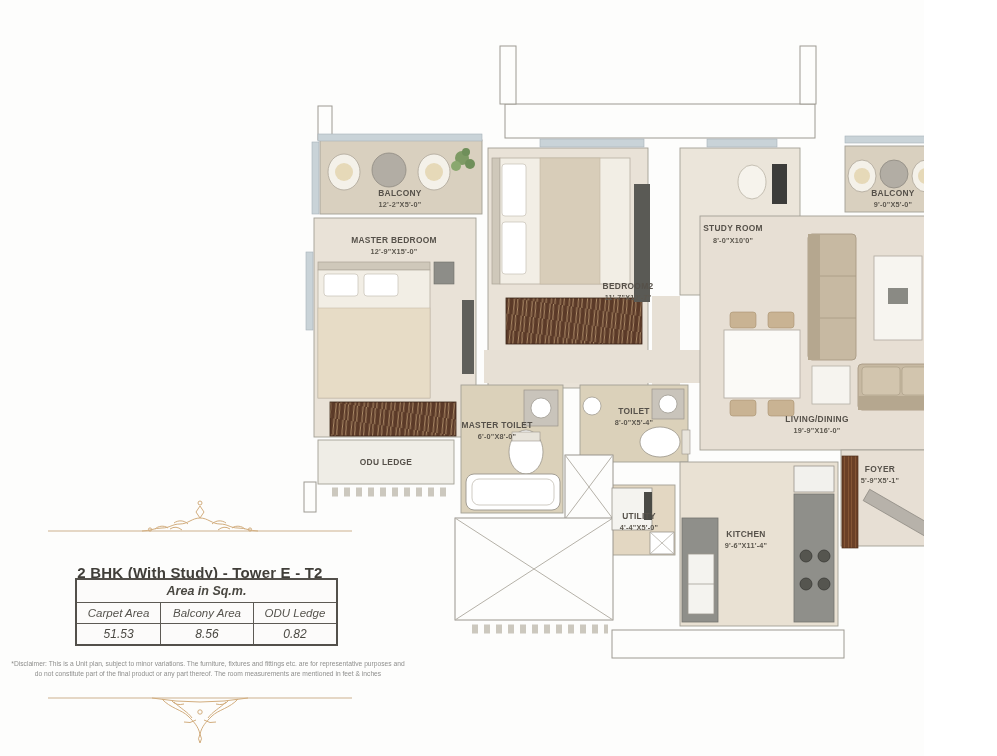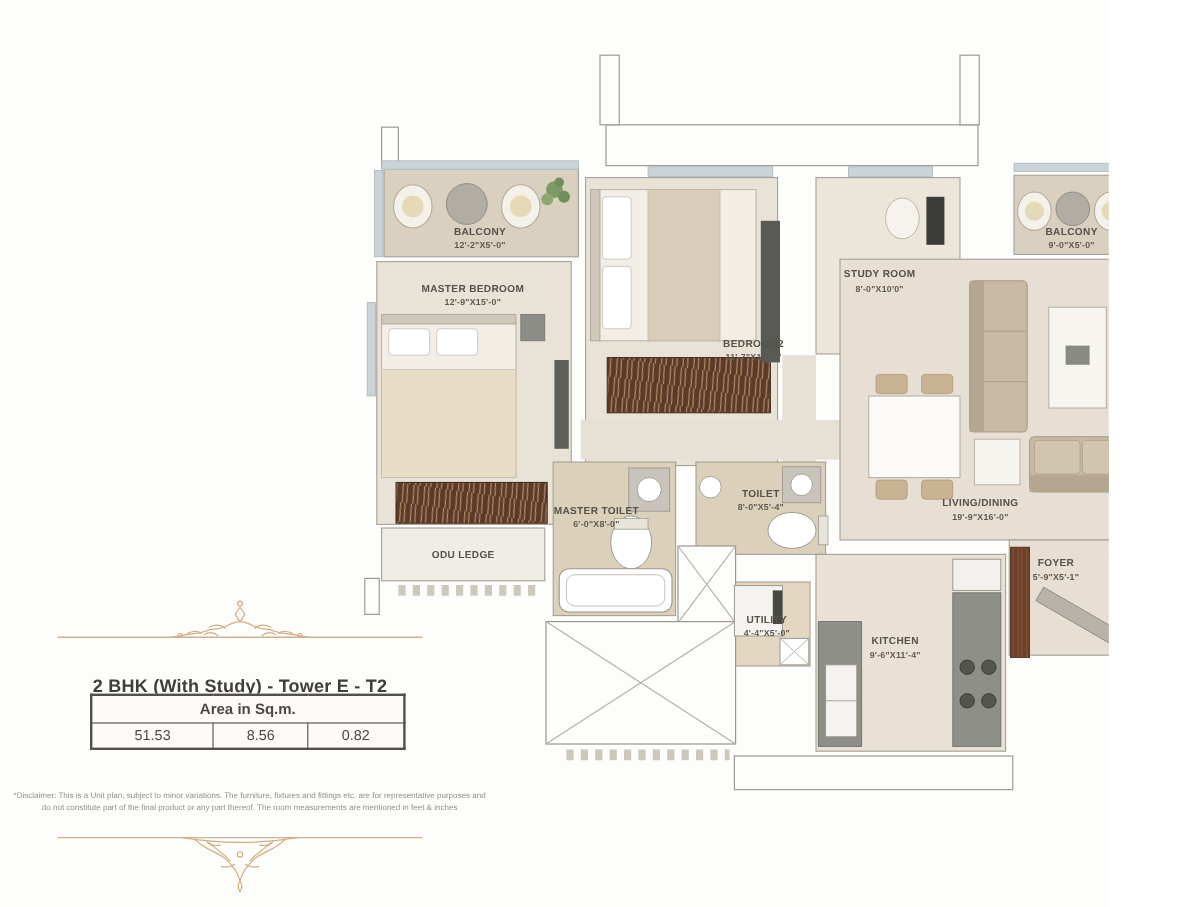--- a/index.html
+++ b/index.html
@@ -8,21 +8,21 @@
   svg{display:block}
   .plan-svg{position:absolute;left:0;top:0;}
   
   .rn{font:bold 8.4px "Liberation Sans",sans-serif;fill:#56514a;letter-spacing:.3px;text-anchor:middle;}
   .rd{font:bold 7.3px "Liberation Sans",sans-serif;fill:#5d584f;letter-spacing:.2px;text-anchor:middle;}
   
   .title{position:absolute;left:0;top:545px;width:400px;text-align:center;
          font-size:15px;font-weight:bold;color:#403e39;letter-spacing:.2px;margin-top:19px;}
   .area-table{position:absolute;left:75px;top:578px;width:263px;border-collapse:collapse;
               background:#fcfbfa;color:#4a4842;}
-  .area-table td{border:1px solid #5d5a54;text-align:center;padding:0;}
+  .area-table td{border:1px solid #5d5a54;text-align:center;padding:0;font-style:italic;}
   .area-table .hd td{font-weight:bold;font-size:12.5px;height:22px;}
   .area-table .ch td{font-size:11.5px;height:20px;color:#55534d;}
   .area-table .vl td{font-size:12px;height:20px;}
   .area-table{border:2px solid #53504b;}
   .disclaimer{position:absolute;left:8px;top:659px;width:400px;text-align:center;
               font-size:6.7px;line-height:1.45;color:#8f8f8d;}
   .orn{position:absolute;}
 </style>
 </head>
 <body>
@@ -250,20 +250,25 @@
     </g>
   </svg>
 
   <div class="title">2 BHK (With Study) - Tower E - T2</div>
 
   <table class="area-table">
     <tbody>
       <tr class="hd">
         <td colspan="3">Area in Sq.m.</td>
       </tr>
+      <tr class="ch">
+        <td>Carpet Area</td>
+        <td>Balcony Area</td>
+        <td>ODU Ledge</td>
+      </tr>
       <tr class="vl">
         <td>51.53</td>
         <td>8.56</td>
         <td>0.82</td>
       </tr>
     </tbody>
   </table>
 
   <div class="disclaimer">*Disclaimer: This is a Unit plan, subject to minor variations. The furniture, fixtures and fittings etc. are for representative purposes and do not constitute part of the final product or any part thereof. The room measurements are mentioned in feet &amp; inches</div>
 

